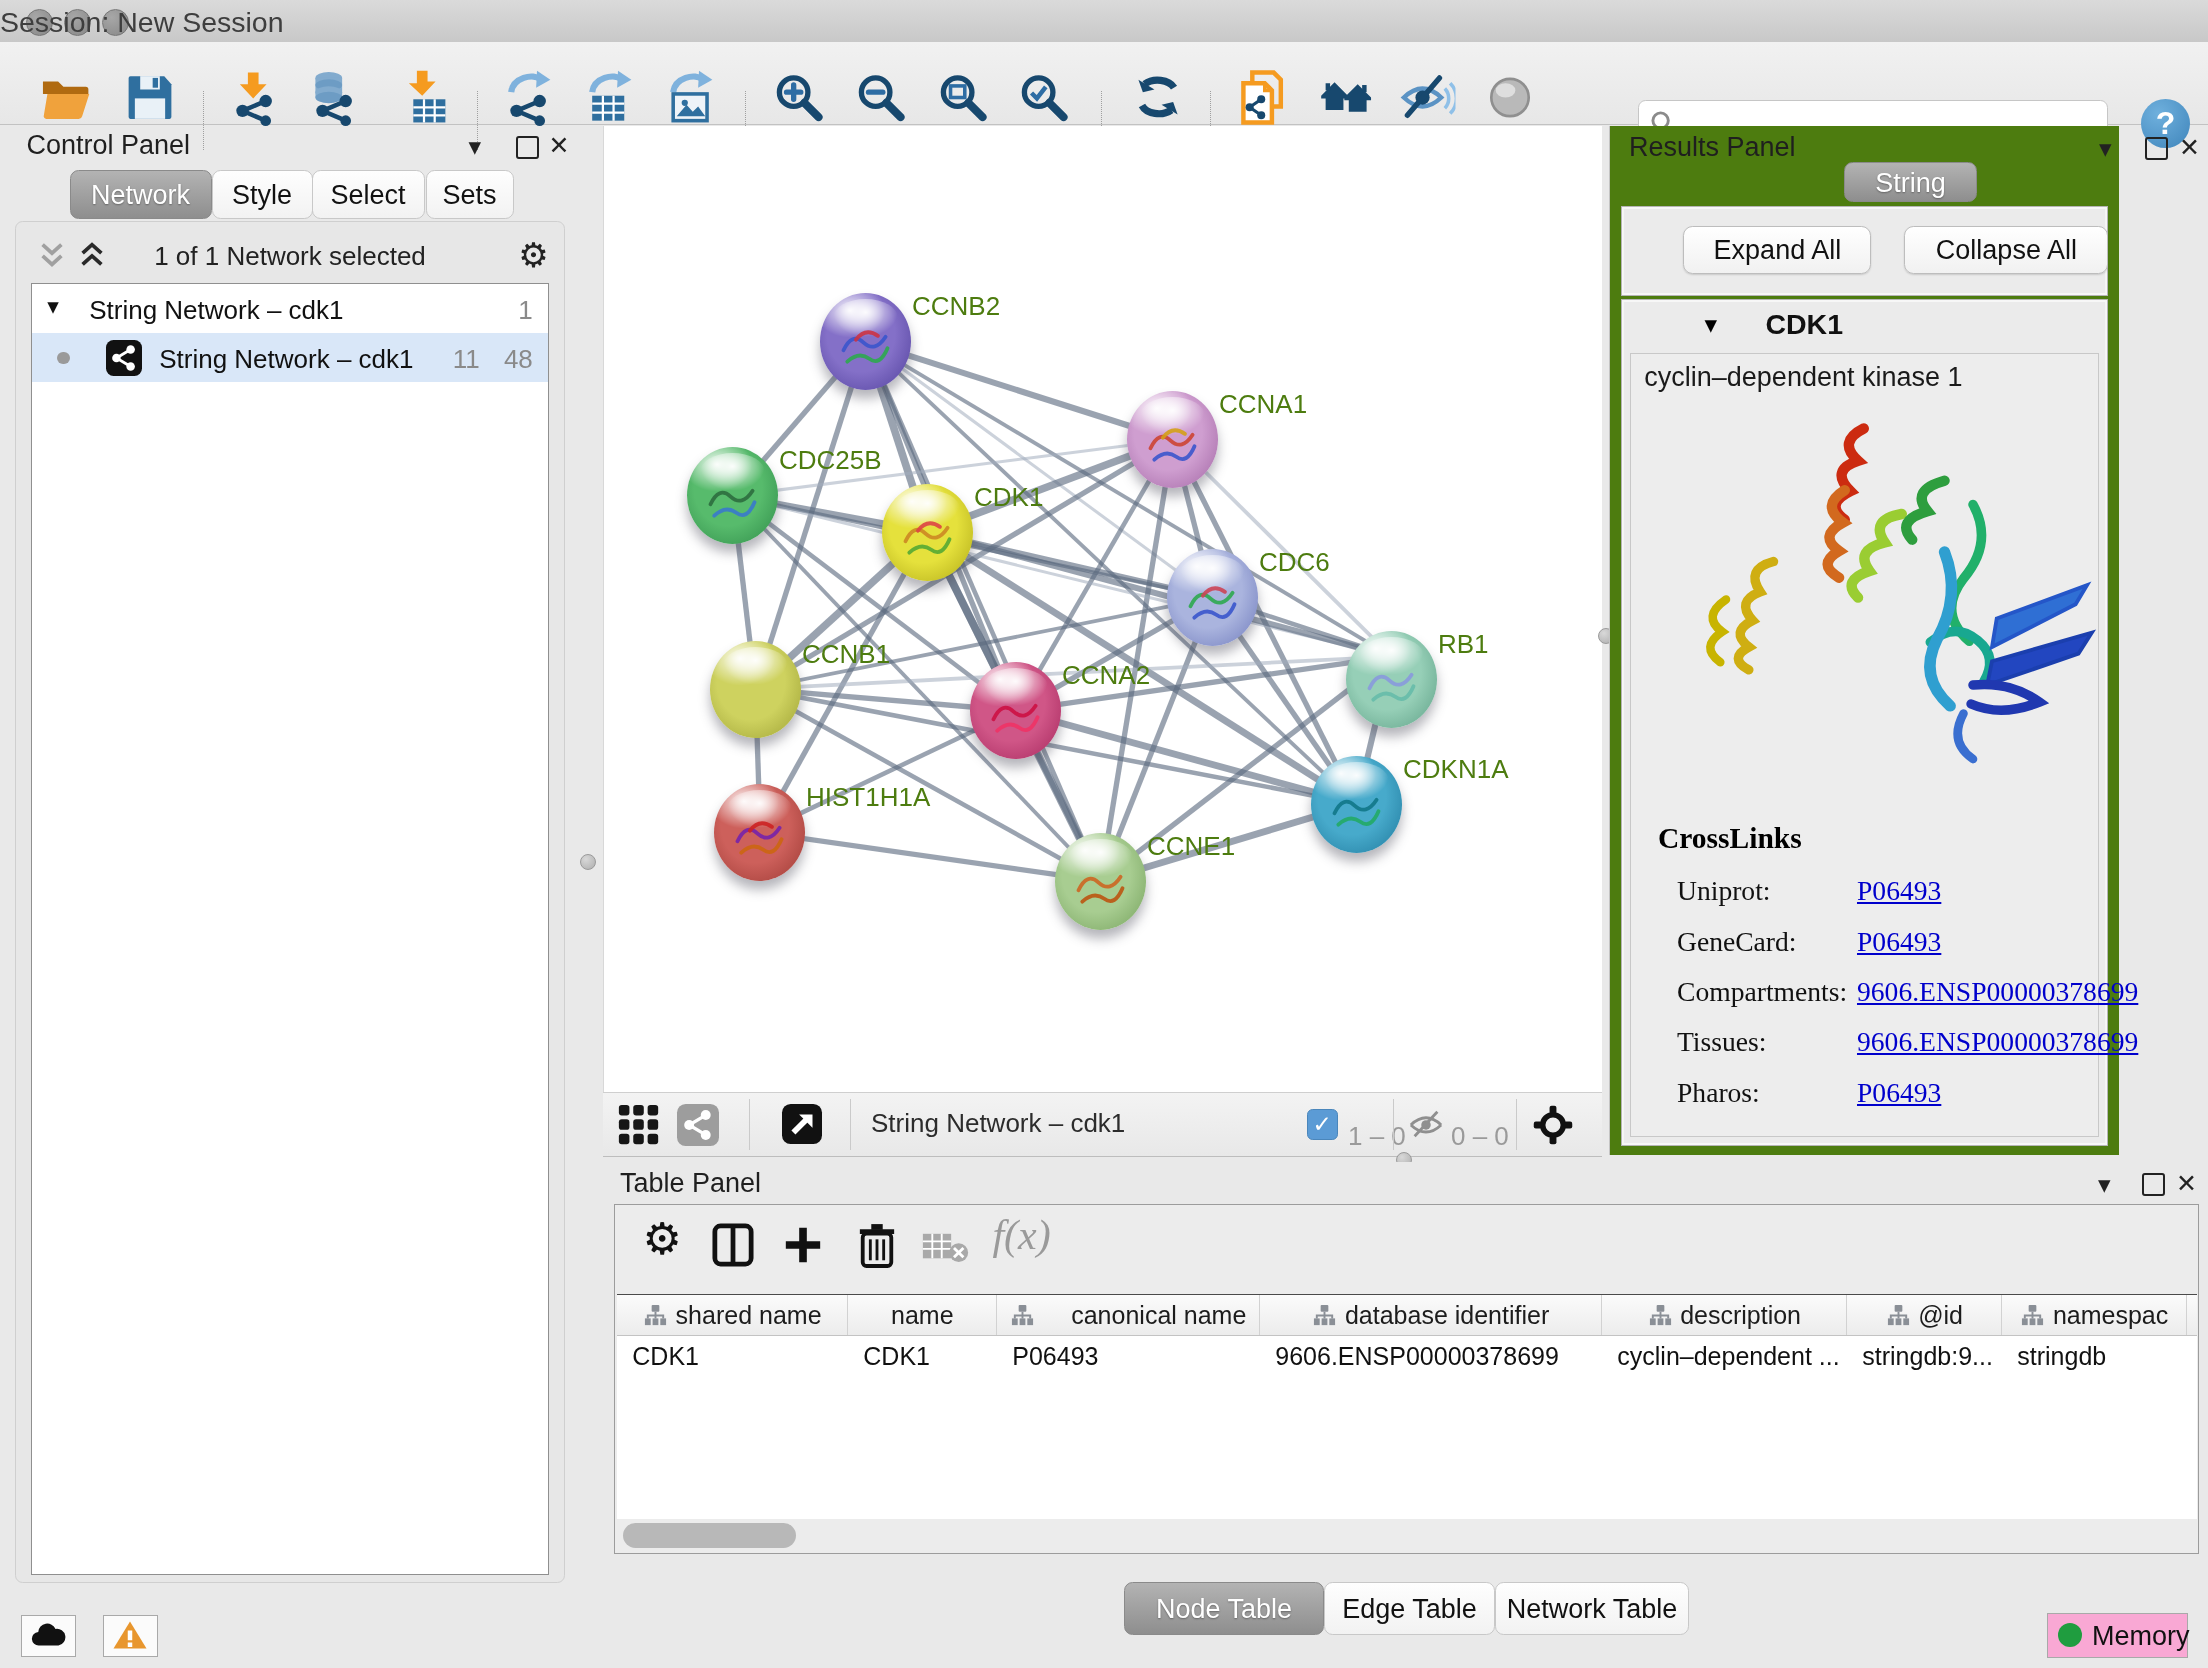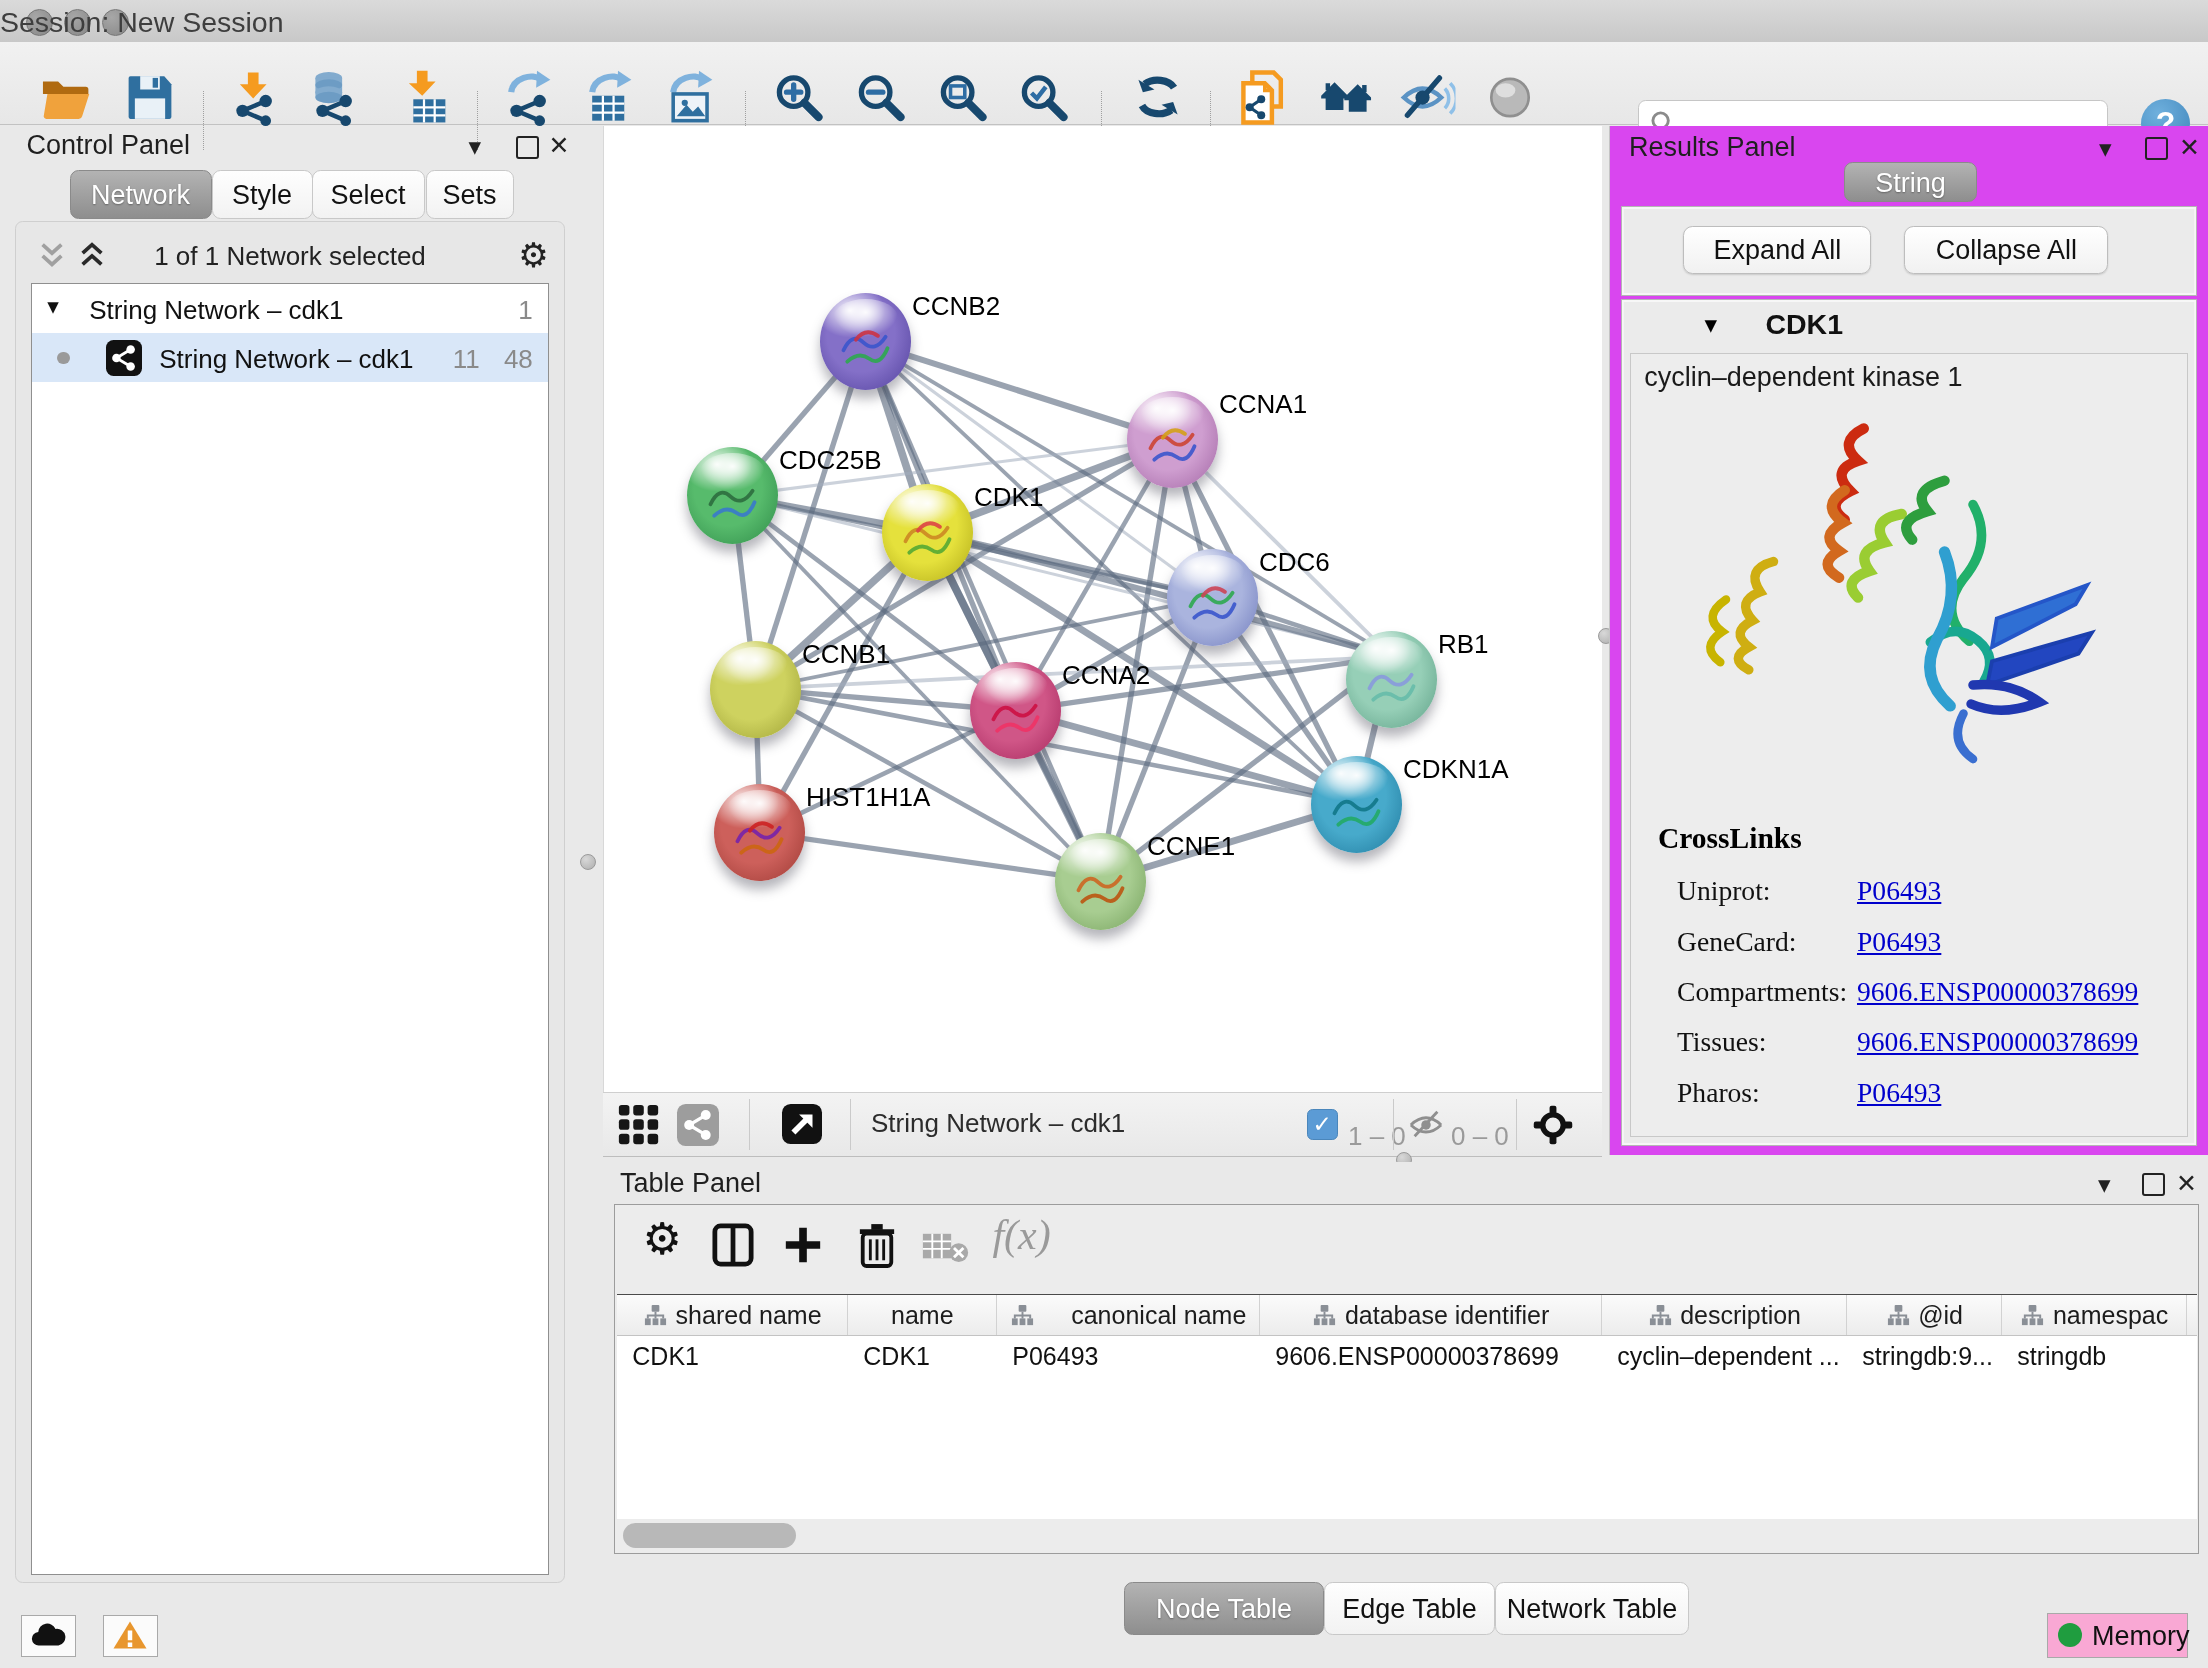--- a/index.html
+++ b/index.html
@@ -51,35 +51,35 @@
   
   #canvas{position:absolute;left:603px;top:126px;width:999px;height:966px;background:#fff;
     border-left:1px solid #d8d8d8;box-sizing:border-box;}
   #edges{position:absolute;left:0;top:0;}
   .node{position:absolute;width:91px;height:97px;}
   .ball{position:absolute;left:0;top:0;width:91px;height:97px;border-radius:50%;
     box-shadow:0 8.6px 11.4px rgba(70,70,85,.4);}
   .ball-hl{position:absolute;left:13.3px;top:5.7px;width:65px;height:38px;border-radius:50%;
     background:radial-gradient(ellipse at 50% 35%,rgba(255,255,255,.95),rgba(255,255,255,0) 70%);}
   .node svg.squig{position:absolute;left:12.4px;top:17px;width:67px;height:67px;}
-  .nlabel{position:absolute;left:92px;top:-1.9px;font-size:26px;color:#000000;white-space:nowrap;}
+  .nlabel{position:absolute;left:92px;top:-1.9px;font-size:26px;color:#4d7c0f;white-space:nowrap;}
 
   #net-bar{position:absolute;left:603px;top:1092px;width:999px;height:63px;
     background:linear-gradient(#f3f3f3,#e8e8e8);border-top:1px solid #cfcfcf;border-bottom:1.9px solid #bdbdbd;}
   .nb-sep{position:absolute;top:5.7px;height:51px;width:0;border-left:1px solid #cacaca;}
   #nb-title{position:absolute;left:268px;top:15px;font-size:26px;color:#2c2c2c;}
   .nb-count{position:absolute;top:28px;font-size:26px;color:#9a9a9a;}
   #nb-check{position:absolute;left:704px;top:16px;width:28.5px;height:28.5px;border-radius:5.7px;
     background:#5b9bd5;border:1px solid #4a86bb;color:#fff;font-size:23px;font-weight:bold;text-align:center;line-height:28.5px;}
 
   .split-dot{position:absolute;width:14.3px;height:14.3px;border-radius:50%;
     background:radial-gradient(circle at 35% 30%,#d8d8d8,#aeaeae);border:1px solid #9a9a9a;}
 
   
-  #results-panel{position:absolute;left:1609px;top:126px;width:599px;height:1029px;background:#d946ef;
+  #results-panel{position:absolute;left:1609px;top:126px;width:510px;height:1029px;background:#4d7c0f;
     border-left:1px solid #c4c4c4;box-sizing:border-box;}
   .rp-box{position:absolute;left:11.4px;right:11.4px;border:1px solid #b5b5b5;background:#ebebeb;
     box-shadow:inset 0 0 0 1.9px #f7f7f7;}
   .btn{position:absolute;height:46px;background:linear-gradient(#ffffff,#f1f1f1);border:1px solid #bdbdbd;
     border-radius:9.5px;font-size:27px;color:#111;text-align:center;line-height:46px;box-shadow:0 1px 1.9px rgba(0,0,0,.15);}
   #gene-name{font-size:28.5px;font-weight:bold;color:#111;}
   #gene-desc{font-size:27px;color:#1a1a1a;}
   .serif{font-family:"Liberation Serif","DejaVu Serif",serif;}
   #xl-head{font-size:29.5px;font-weight:bold;color:#000;}
   .xl-label{position:absolute;left:46px;font-size:27.6px;color:#111;}

